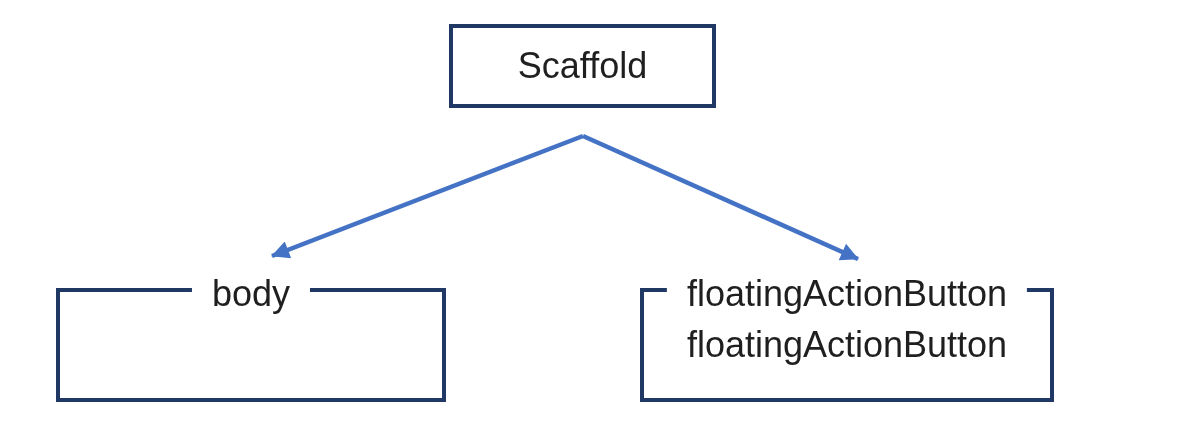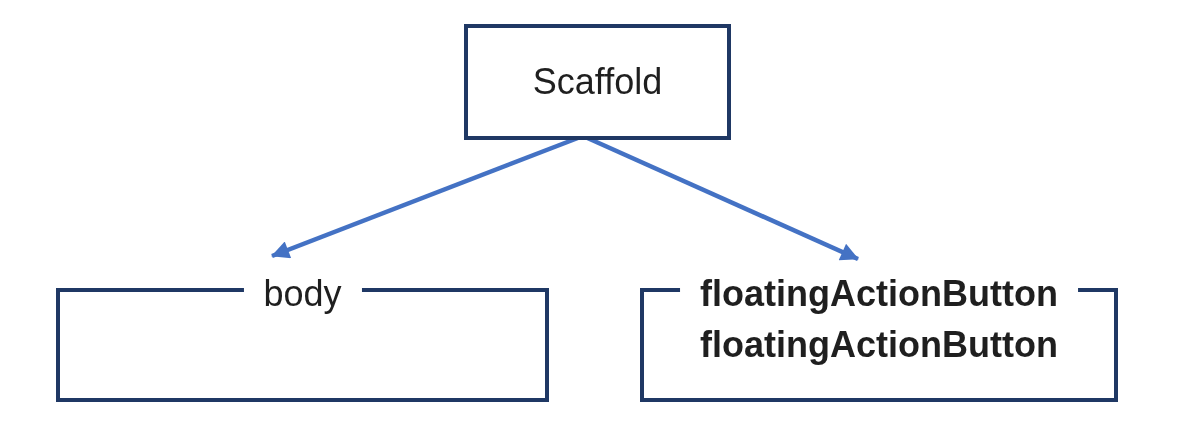--- a/index.html
+++ b/index.html
@@ -30,35 +30,33 @@
     border: 4px solid #1f3864;
     background: #ffffff;
     display: flex;
     align-items: center;
     justify-content: center;
   }
   .node-scaffold {
     left: 449px;
     top: 24px;
     width: 267px;
-    height: 116px;
-    margin-left: 15px;
+    height: 84px;
   }
   .node-body {
     left: 56px;
     top: 288px;
-    width: 493px;
+    width: 390px;
     height: 114px;
   }
   .node-fab {
     left: 640px;
     top: 288px;
-    width: 478px;
+    width: 414px;
     height: 114px;
-    font-weight: bold;
   }
   .node-label {
     font-size: 36px;
     line-height: 1.15;
     white-space: nowrap;
   }
   .legend {
     position: absolute;
     top: -17px;
     left: 50%;

